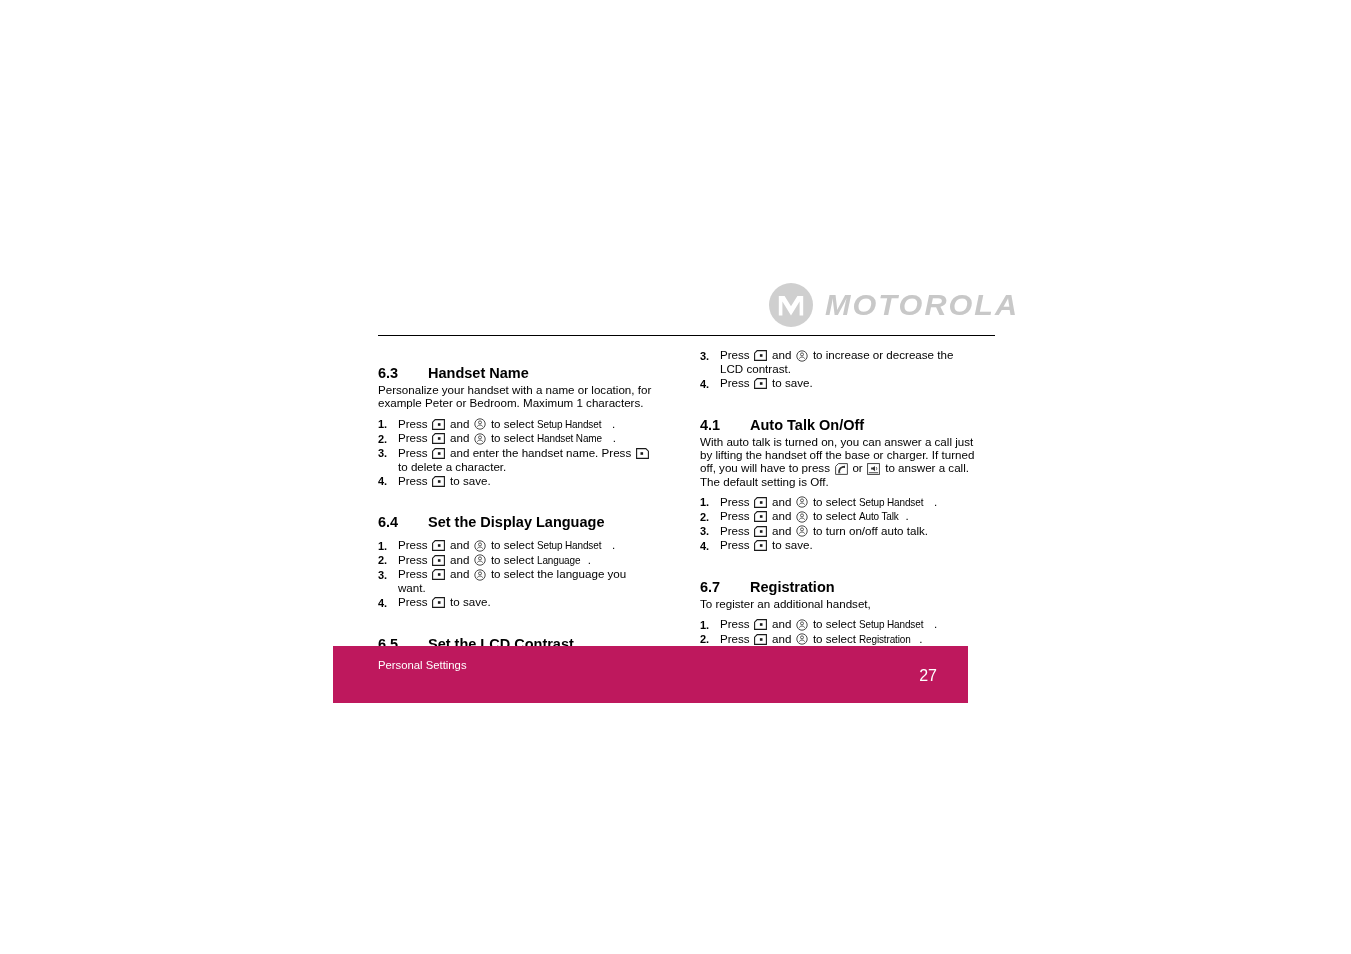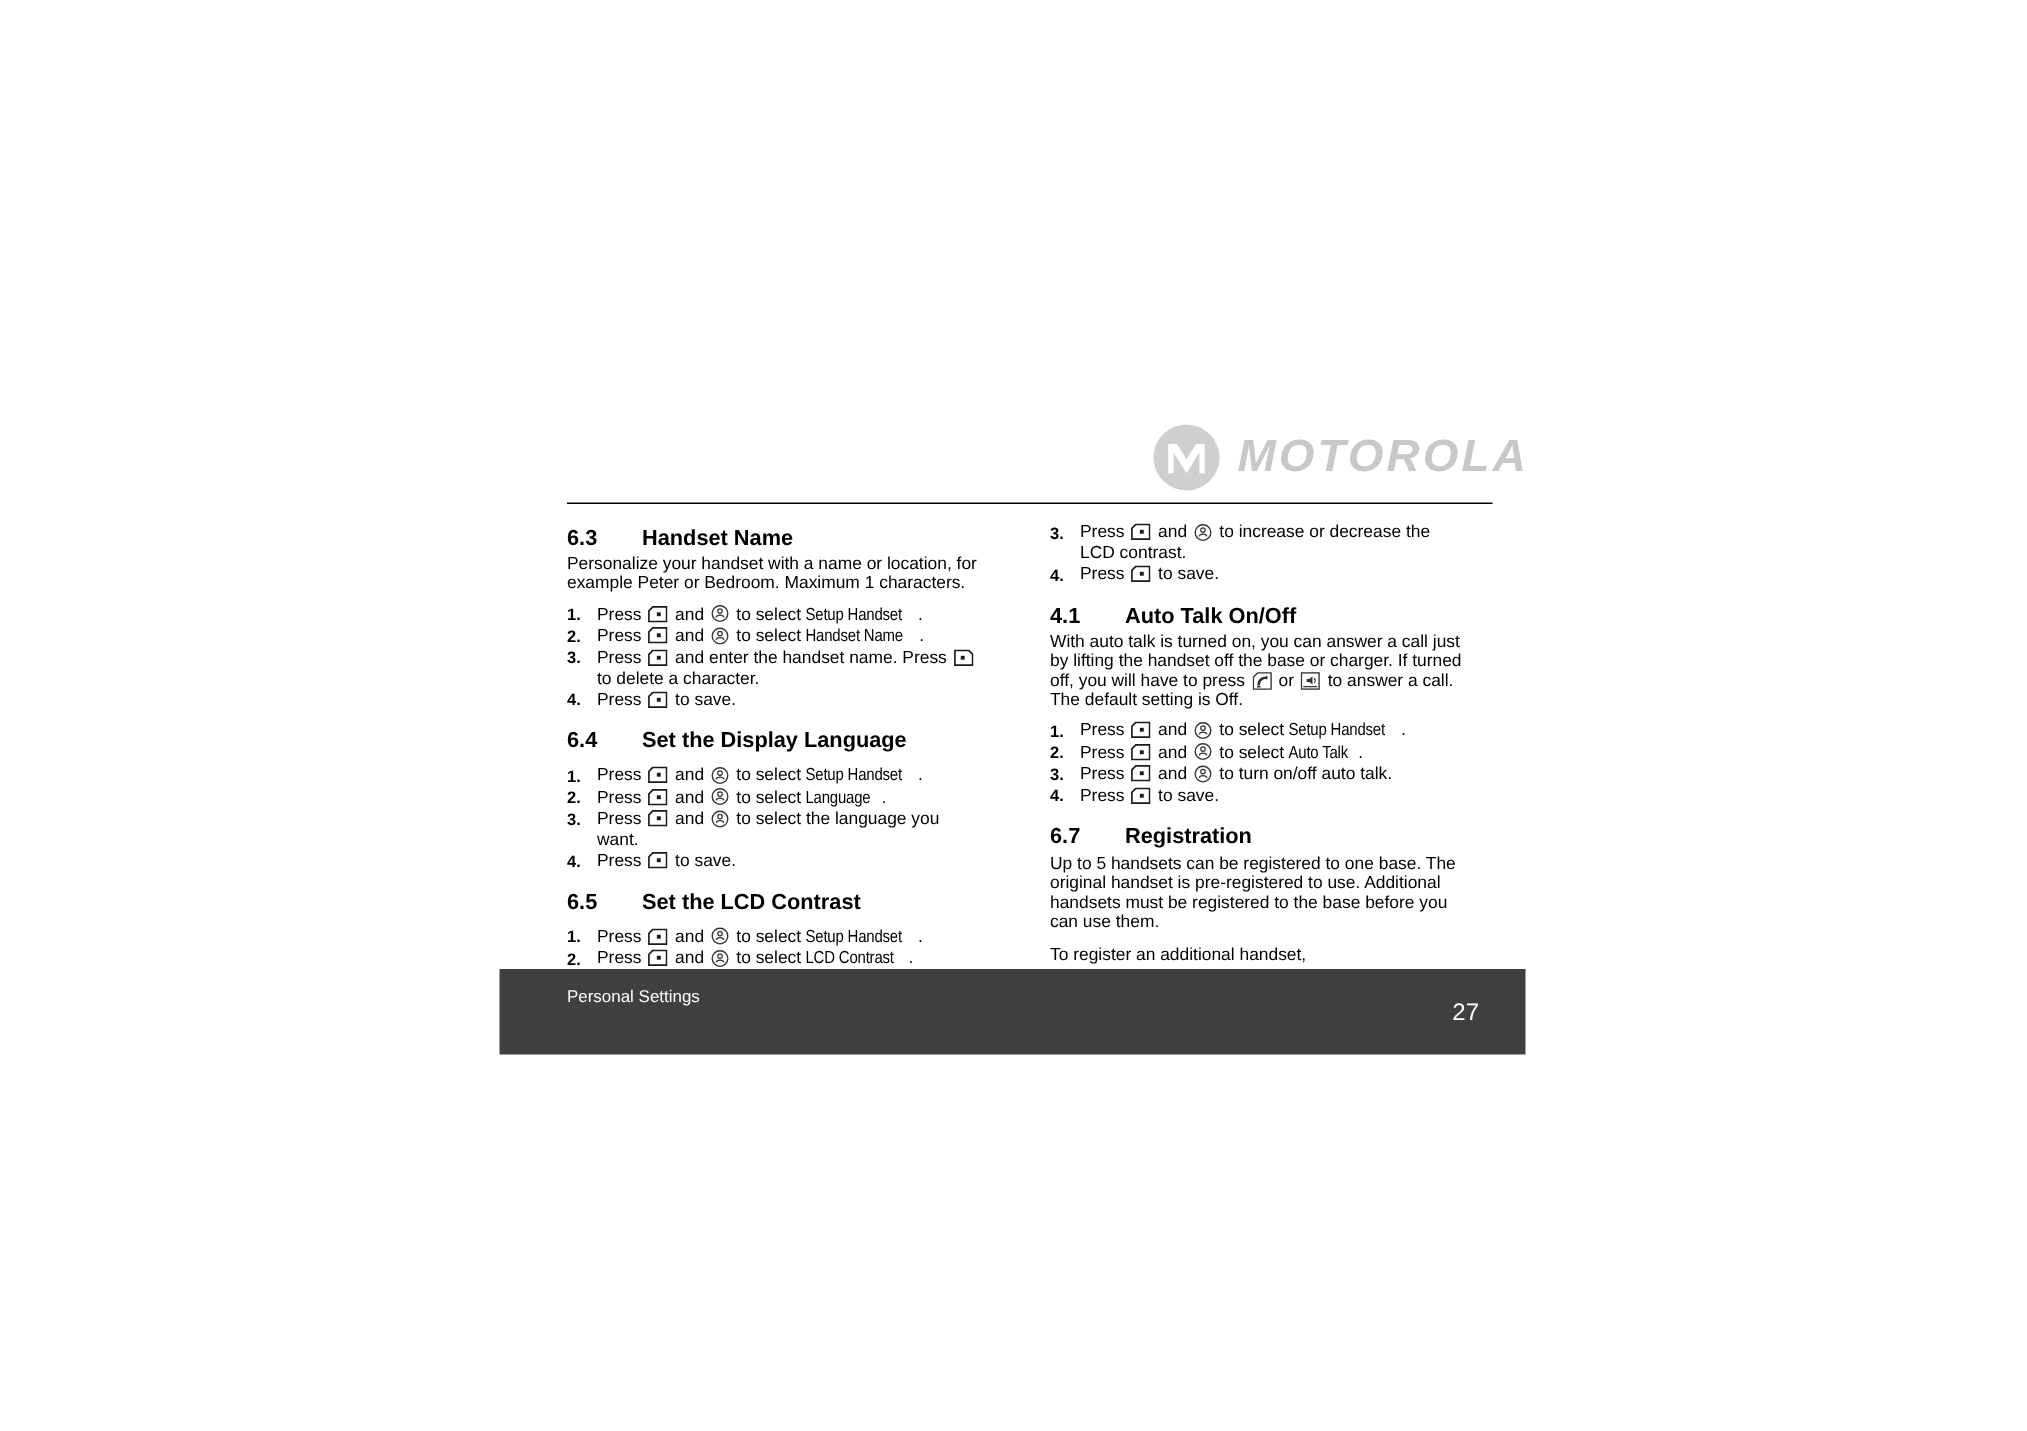--- a/index.html
+++ b/index.html
@@ -75,21 +75,21 @@
   .col {
     position: absolute;
     top: 0;
     width: 275px;
   }
   .col-left  { left: 0px; }
   .col-right { left: 322px; }
 
   
   h2.sec {
-    margin: 2px 0 1px 0;
+    margin: 16px 0 1px 0;
     font-size: 14.5px;
     font-weight: bold;
     color: #000;
     line-height: 1.25;
     display: flex;
   }
   h2.sec .num { width: 50px; flex: 0 0 50px; }
   h2.sec .ttl { flex: 1 1 auto; }
   .sec-gap { height: 9px; }
 
@@ -164,23 +164,23 @@
     display: inline-block;
     transform-origin: left center;
     color: #000;
   }
 
   
   .footer {
     position: absolute;
     left: 0px;
     top: 364px;
-    width: 684px;
+    width: 635px;
     height: 57px;
-    background: #404040;
+    background: #be185d;
   }
   .footer .f-left {
     position: absolute;
     left: 45px;
     top: 13px;
     font-size: 11.3px;
     color: #ffffff;
   }
   .footer .f-right {
     position: absolute;
@@ -408,21 +408,20 @@
                   <path d="M3.2 0.6 L12.4 0.6 L12.4 10.4 L0.6 10.4 L0.6 3.2 Z" fill="#fff" stroke="#1a1a1a" stroke-width="1.1"></path>
                   <rect x="5.9" y="4.2" width="2.6" height="2.6" fill="#1a1a1a"></rect>
                 </svg></span><span> to save.</span></span>
           </li>
         </ol>
         <div class="sec-gap"></div>
         <h2 class="sec">
           <span class="num">6.7</span>
           <span class="ttl">Registration</span>
         </h2>
-        <p class="body">Up to 5 handsets can be registered to one base. The original handset is pre-registered to use. Additional handsets must be registered to the base before you can use them.</p>
         <p class="body">To register an additional handset,</p>
         <ol class="steps">
           <li>
             <span class="mark">1.</span>
             <span class="txt"><span>Press </span><span class="key key-soft"><svg viewBox="0 0 13 11">
                   <path d="M3.2 0.6 L12.4 0.6 L12.4 10.4 L0.6 10.4 L0.6 3.2 Z" fill="#fff" stroke="#1a1a1a" stroke-width="1.1"></path>
                   <rect x="5.9" y="4.2" width="2.6" height="2.6" fill="#1a1a1a"></rect>
                 </svg></span><span> and </span><span class="key key-nav"><svg viewBox="0 0 12 12">
                   <circle cx="6" cy="6" r="5.2" fill="#fff" stroke="#333" stroke-width="0.9"></circle>
                   <circle cx="6" cy="4.4" r="1.5" fill="none" stroke="#333" stroke-width="0.8"></circle>

